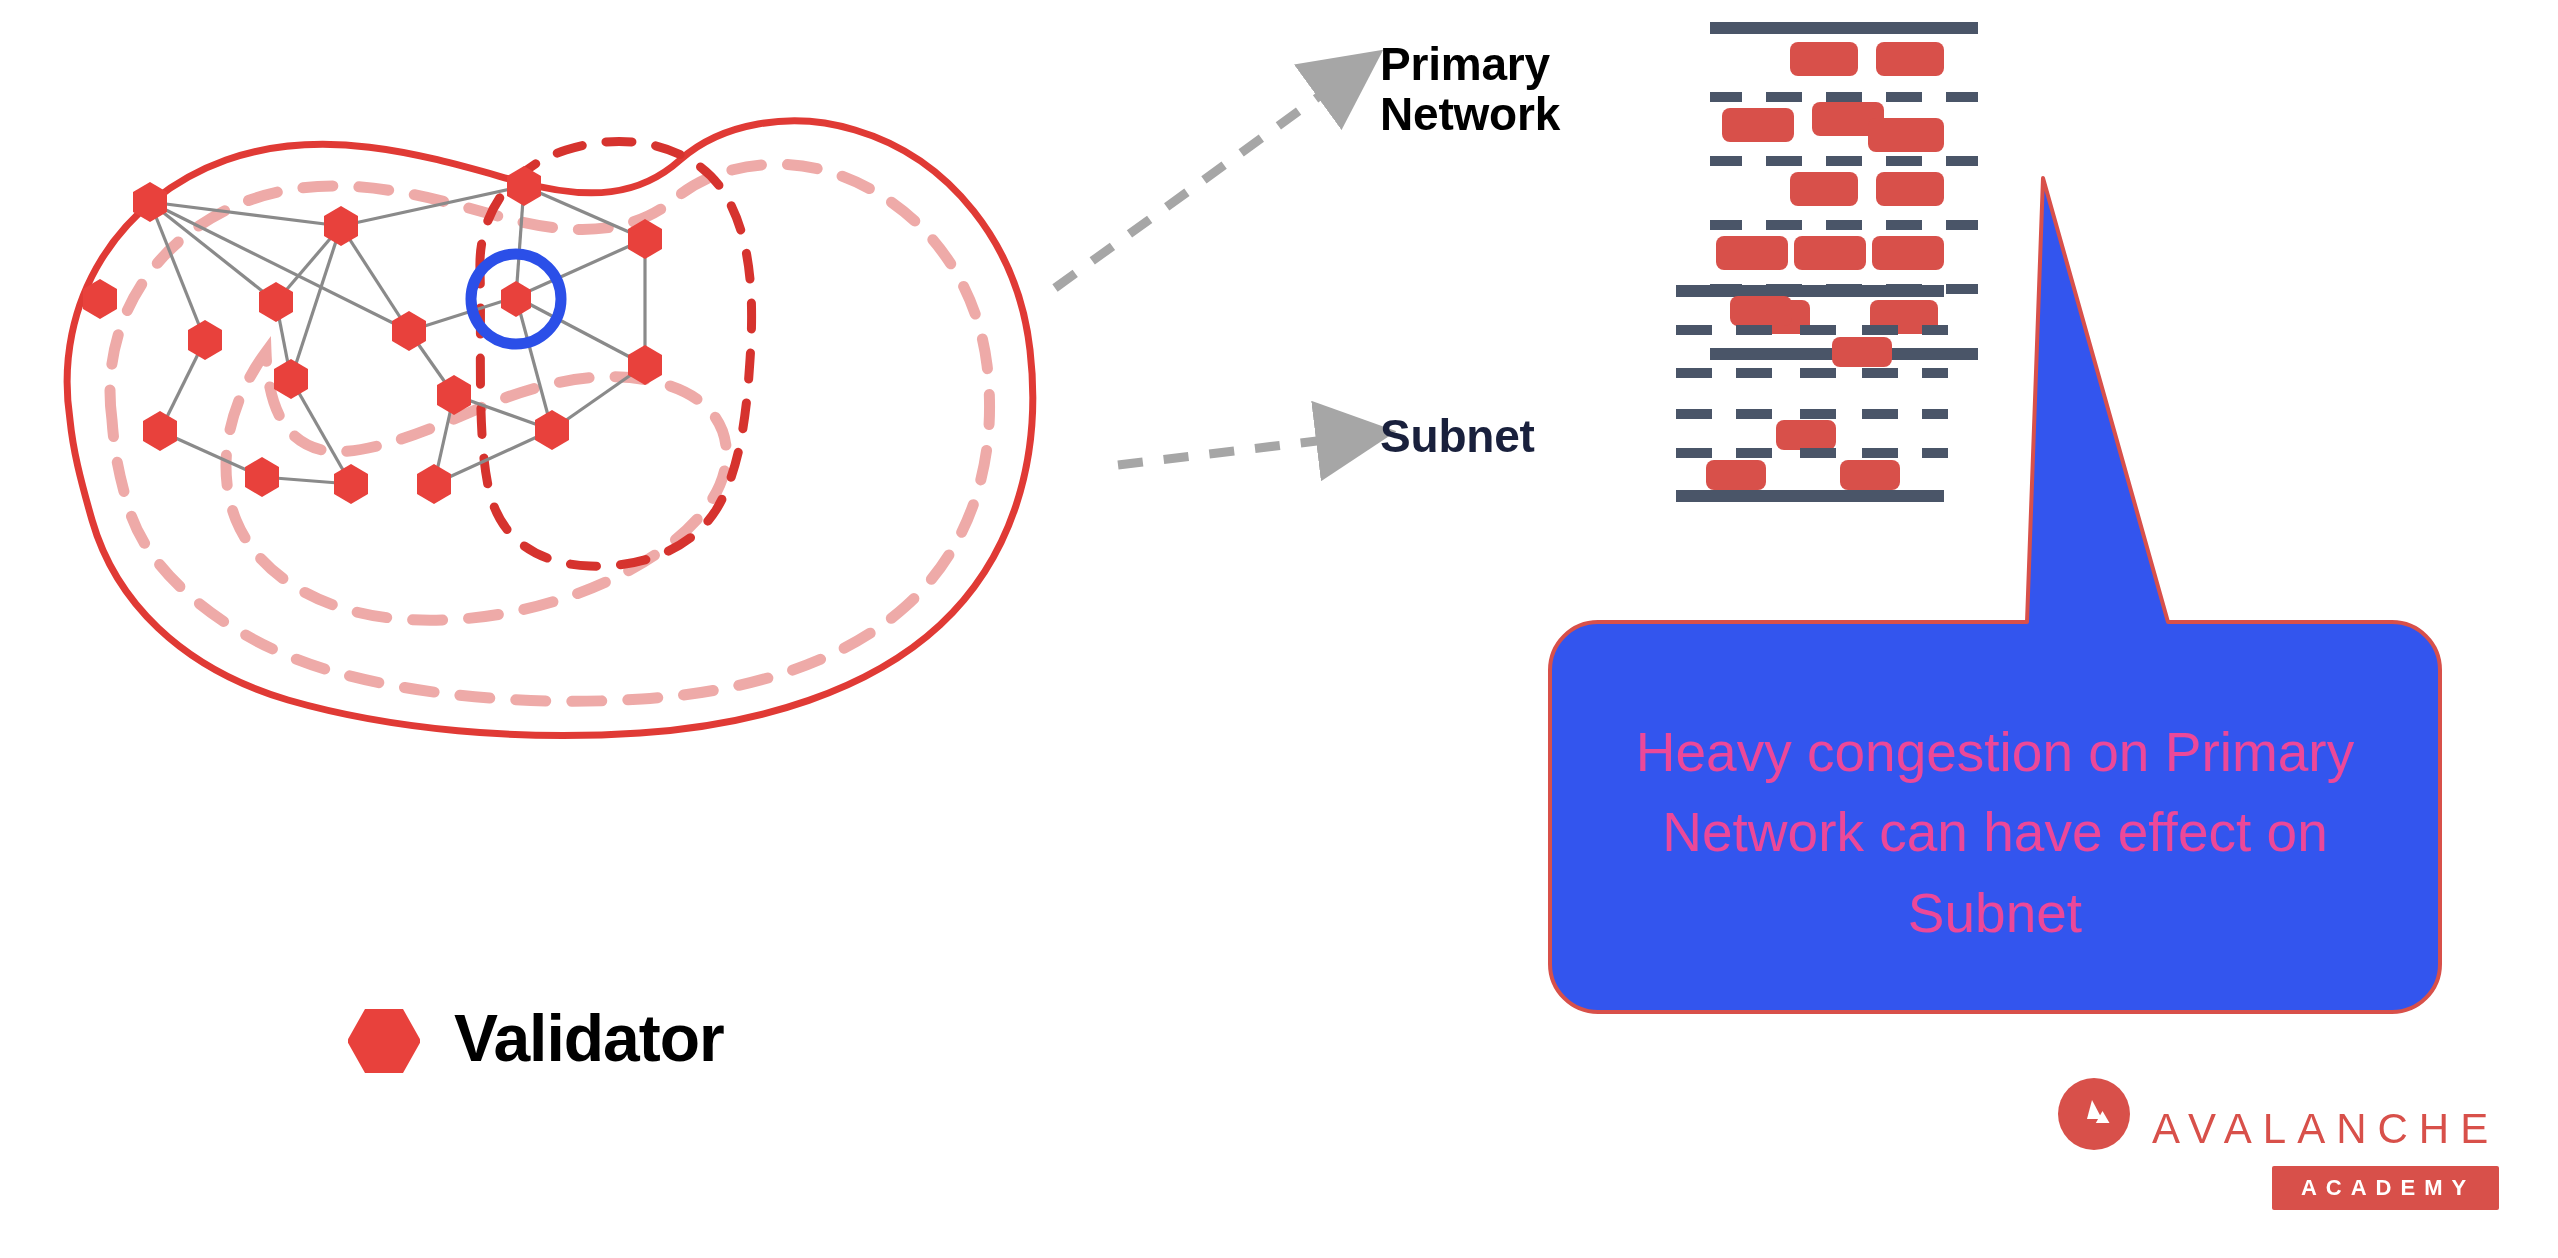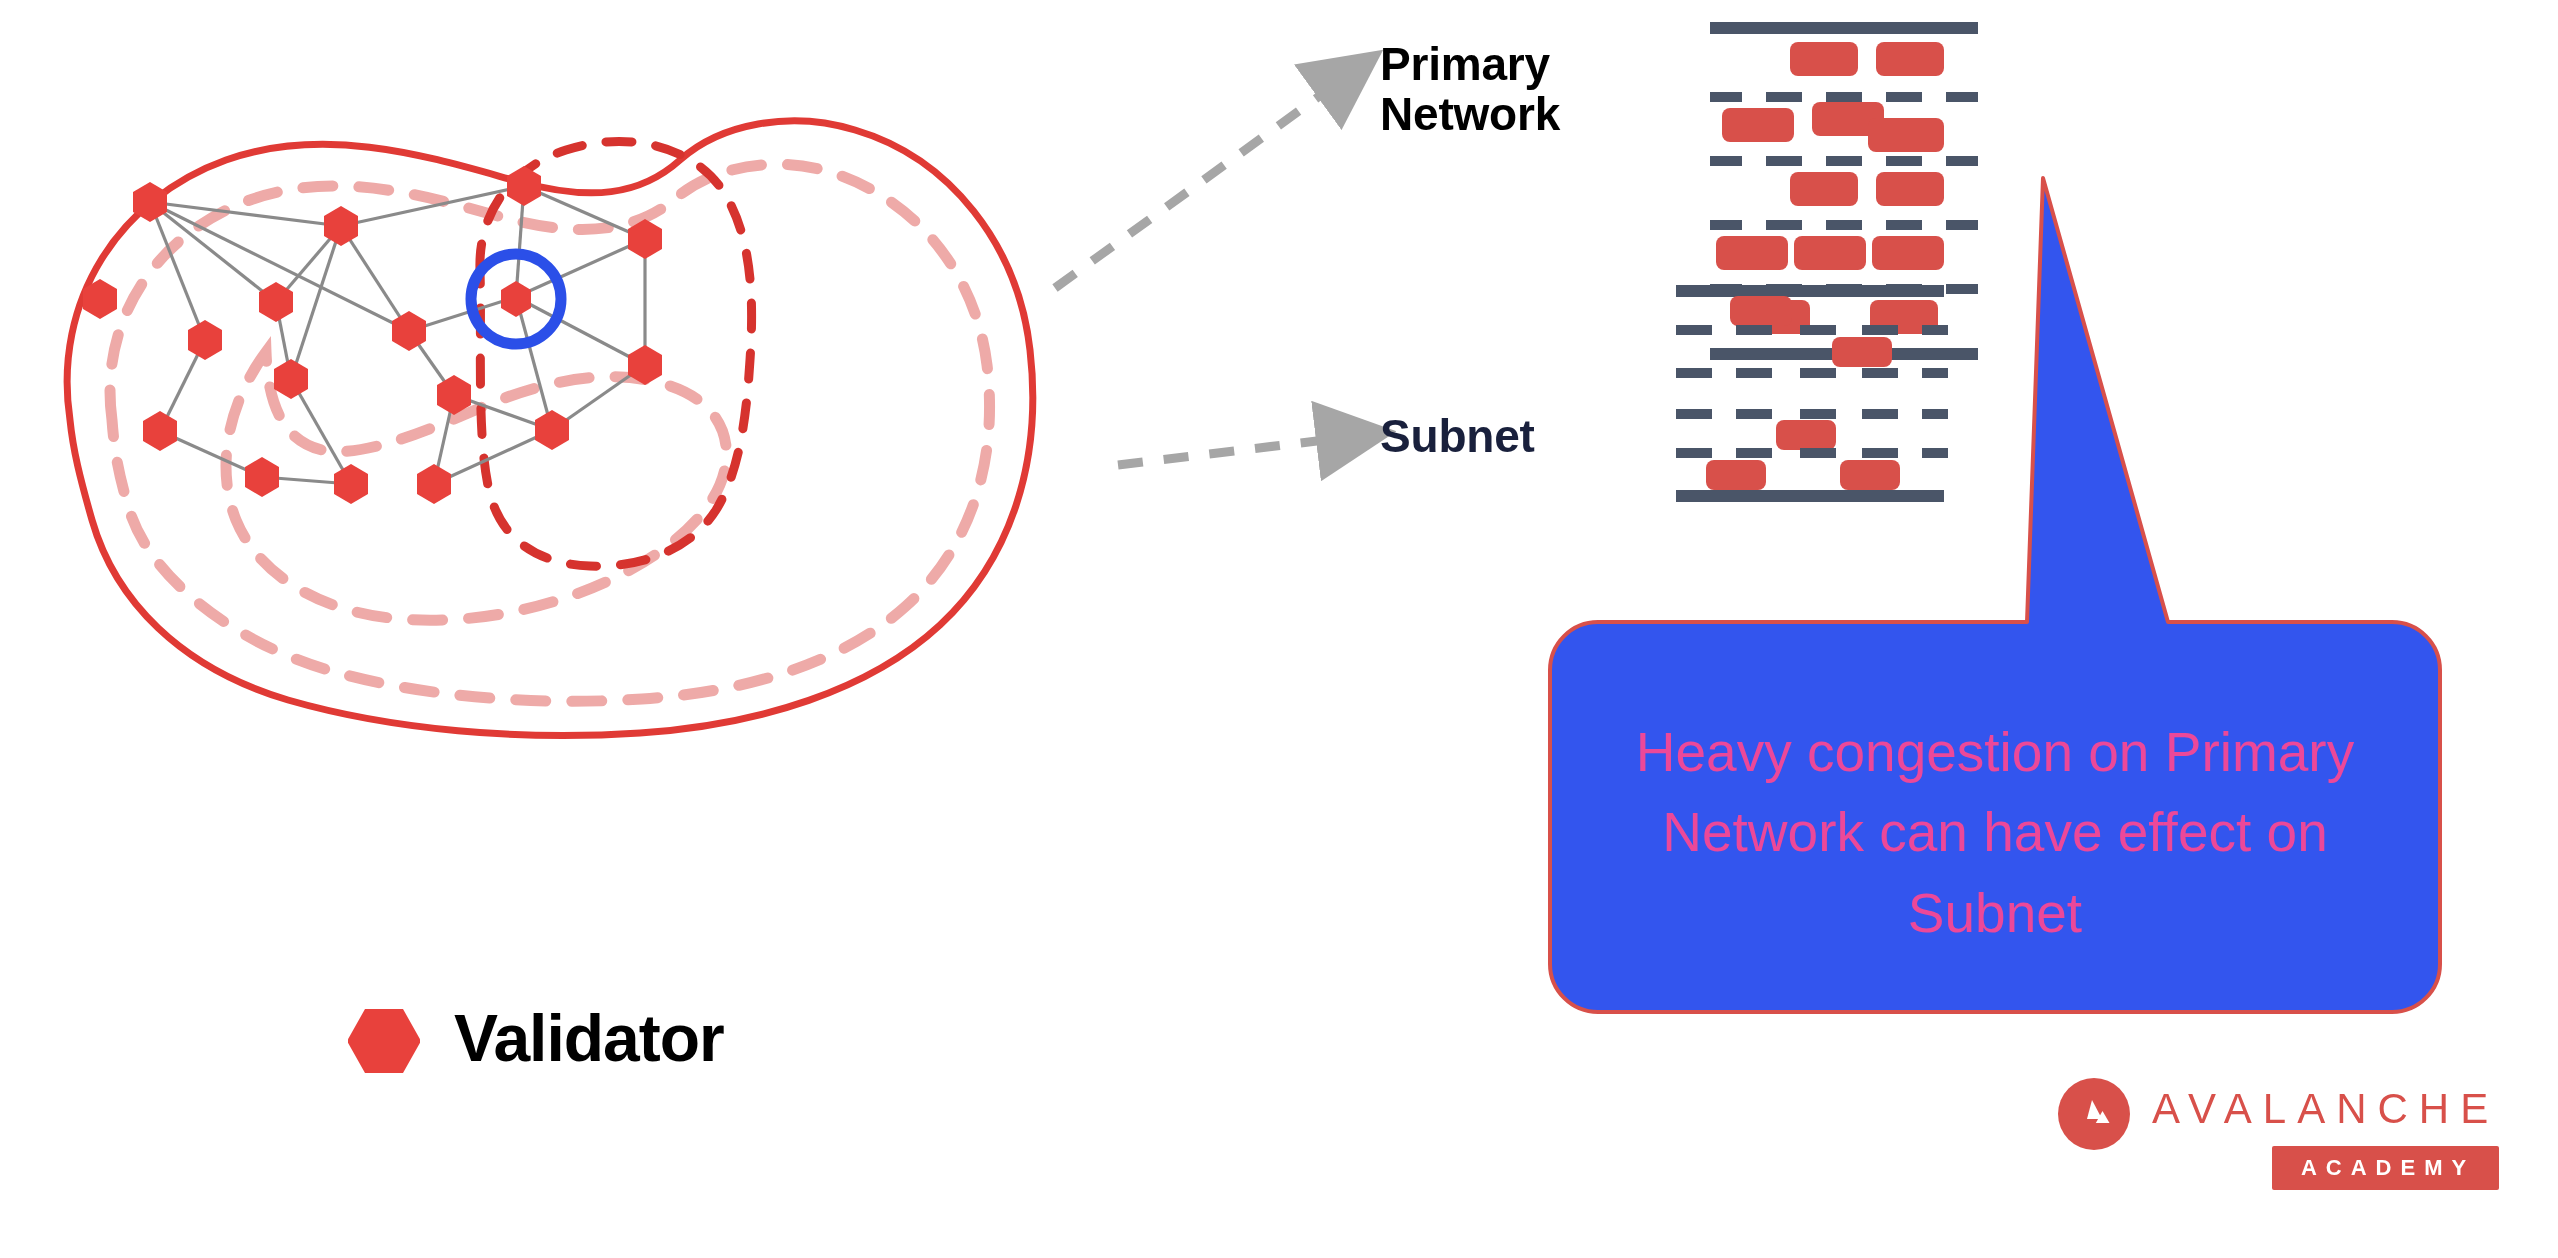--- a/index.html
+++ b/index.html
@@ -30,21 +30,21 @@
     text-align:center;white-space:pre-line;
   }
   .brand{
     position:absolute;display:flex;align-items:flex-start;
   }
   .brand-mark{width:72px;height:72px;border-radius:50%;background:#d8504a;
     display:flex;align-items:center;justify-content:center;flex:0 0 auto;}
   .brand-right{margin-left:22px;display:flex;flex-direction:column;align-items:flex-end;}
   .brand-word{
     color:#d8504a;font-size:42px;letter-spacing:11px;line-height:1;
-    padding-top:10px;font-weight:400;
+    padding-top:10px;font-weight:400;margin-top:20px;
   }
   .brand-badge{
     margin-top:16px;background:#d8504a;color:#ffffff;font-size:22px;
     letter-spacing:9px;padding:9px 24px 9px 29px;font-weight:bold;border-radius:2px;
   }
 </style>
 </head>
 <body>
 
 <div id="stage">

